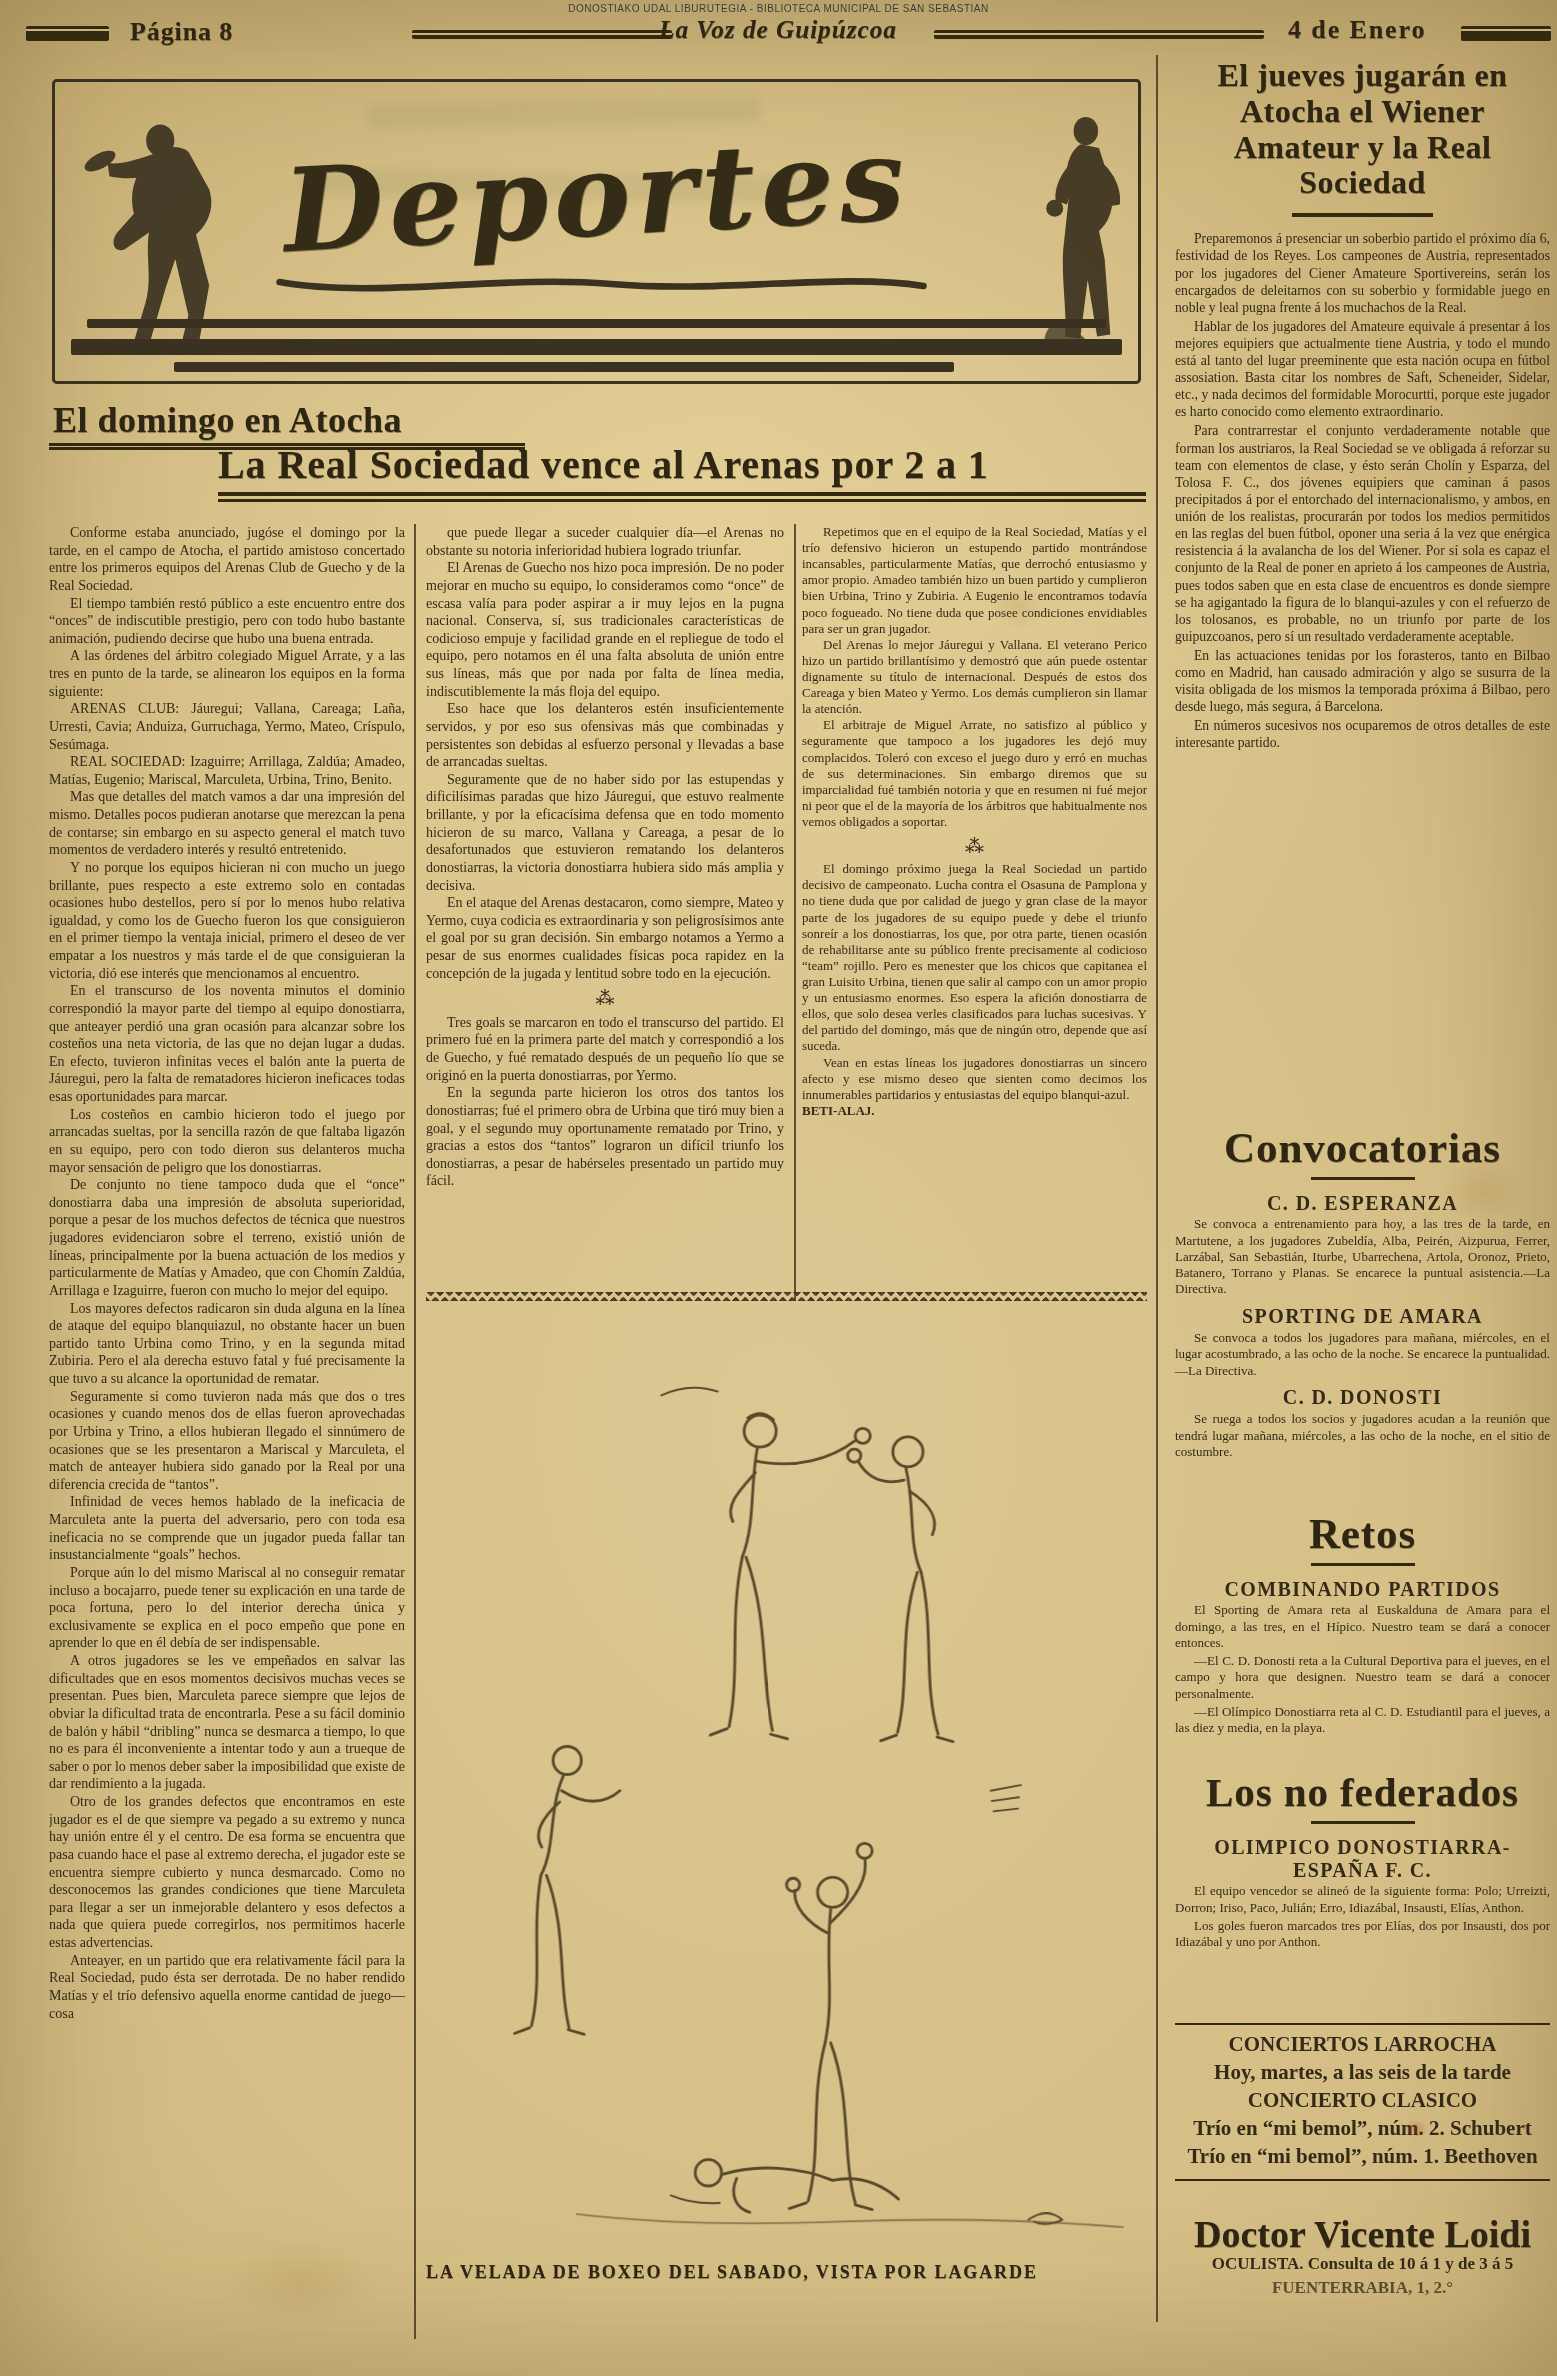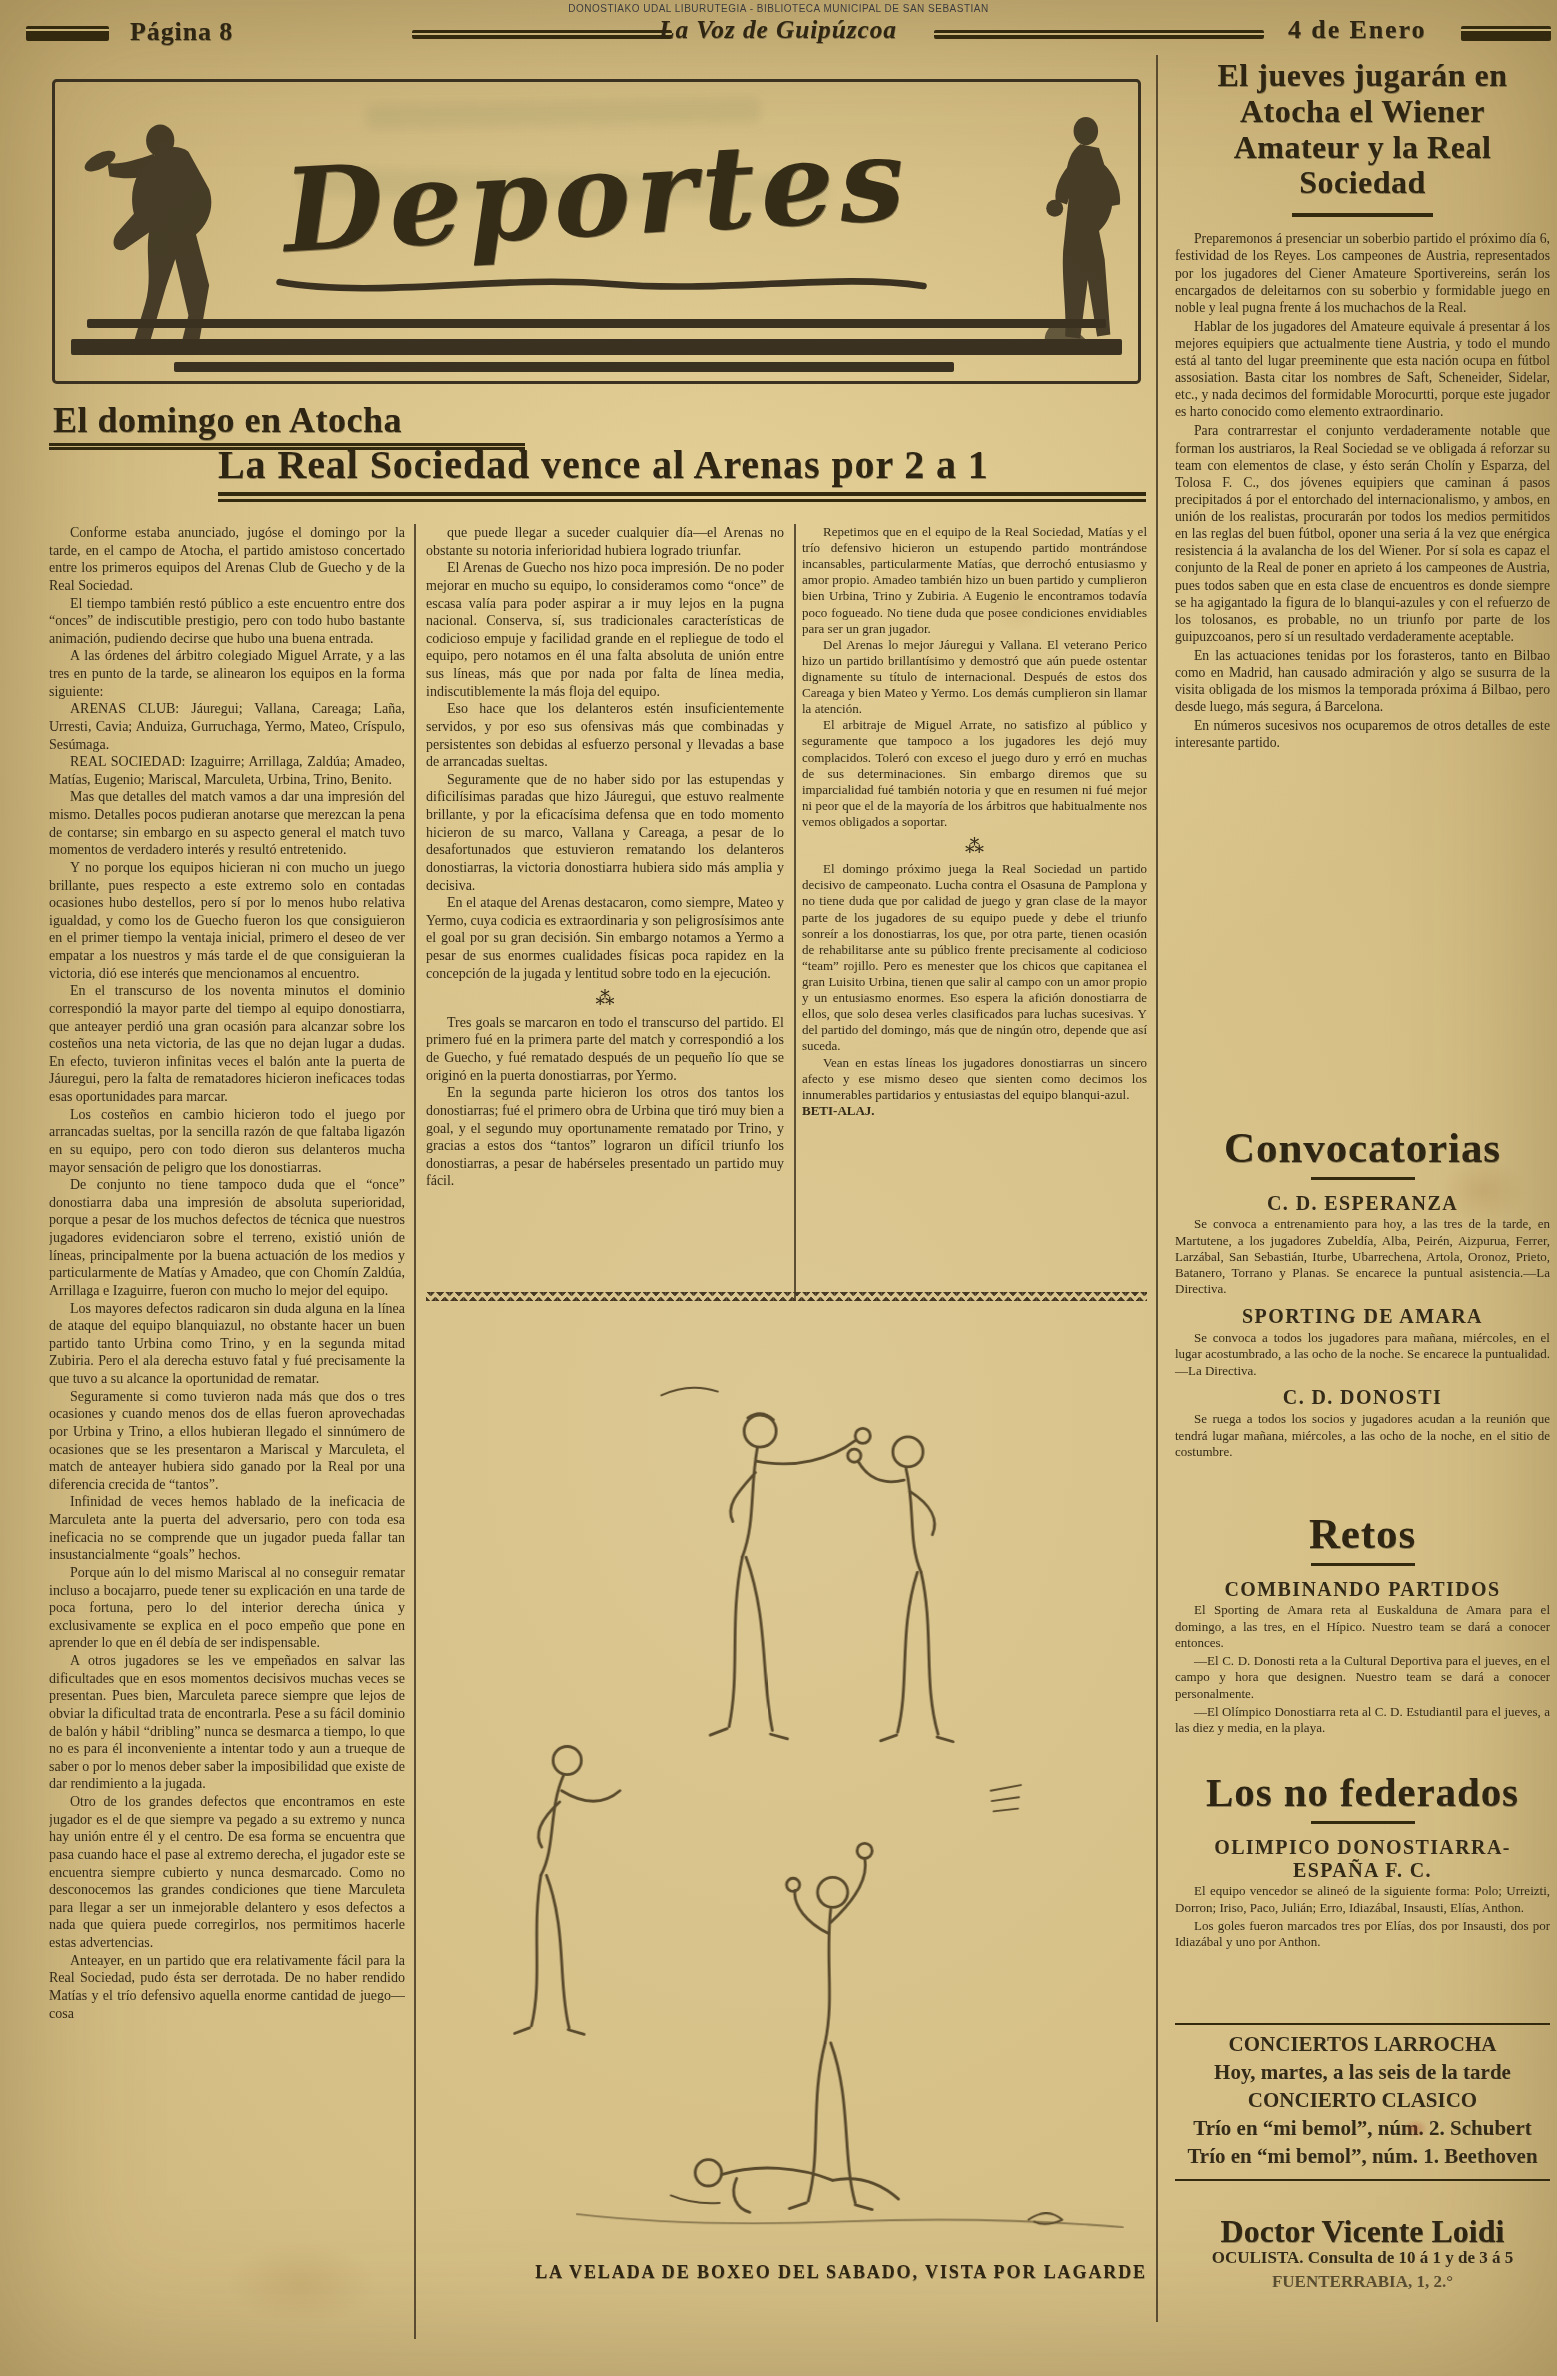--- a/index.html
+++ b/index.html
@@ -52,39 +52,39 @@
   .sig{text-align:right;font-weight:bold;padding-right:24.5px;text-indent:0 !important;}
 
   
   .zigzag{position:absolute;height:9.4px;
     background:
      linear-gradient(135deg,#453823 25%,transparent 25%) -4.7px 0/9.4px 9.4px,
      linear-gradient(225deg,#453823 25%,transparent 25%) -4.7px 0/9.4px 9.4px,
      linear-gradient(315deg,#453823 25%,transparent 25%) 0 0/9.4px 9.4px,
      linear-gradient(45deg,#453823 25%,transparent 25%) 0 0/9.4px 9.4px;}
   #sketch{position:absolute;left:426px;top:1320px;width:721px;height:928px;}
-  #caption{position:absolute;left:426px;top:2262px;width:721px;text-align:right;
+  #caption{position:absolute;left:426px;top:2262px;width:721px;text-align:left;
     font-size:18px;font-weight:bold;letter-spacing:1.9px;}
 
   
   .rblock{position:absolute;left:1175px;width:375px;}
   .rblock p{margin:0 0 1.9px 0;text-indent:19px;text-align:justify;}
   #r-art-title{font-size:32px;font-weight:bold;line-height:1.12;text-align:center;letter-spacing:0.5px;}
   .title-rule{width:141px;height:4.7px;background:#32290f;margin:11.3px auto 13px;}
   #r-art .rbody{font-size:13.7px;line-height:1.25;}
   .sec-h{font-size:43px;font-weight:bold;text-align:center;letter-spacing:0.9px;line-height:1;}
   .sec-rule{width:104px;height:3.8px;background:#32290f;margin:7.5px auto 11.3px;}
   .club-h{font-size:20px;font-weight:bold;text-align:center;letter-spacing:1.4px;margin:7.5px 0 1.9px;}
   .small-body{font-size:13px;line-height:1.25;}
   #cafe-ad{border-top:2.8px solid #32290f;border-bottom:2.8px solid #32290f;padding:5.6px 0 7.5px;text-align:center;}
   #cafe-name{font-size:41px;font-weight:bold;letter-spacing:1.9px;line-height:1.05;}
   .cafe-line{font-size:21px;font-weight:bold;line-height:1.25;text-indent:0 !important;text-align:center !important;}
   .cafe-line.roman{font-weight:bold;}
   #doctor-ad{text-align:center;}
-  #doctor-name{font-size:32px;font-weight:bold;line-height:1;}
+  #doctor-name{font-size:38px;font-weight:bold;line-height:1;}
   .doc-line{font-size:17px;font-weight:bold;text-indent:0 !important;text-align:center !important;line-height:1.3;}
   .doc-line.cut{opacity:.75;}
 </style>
 </head>
 <body>
 
 <div id="page">
 
   <div id="archive-stamp">DONOSTIAKO UDAL LIBURUTEGIA - BIBLIOTECA MUNICIPAL DE SAN SEBASTIAN</div>
   <div class="hbar light" style="left:26px;top:26px;width:83px;height:15px;"></div>

